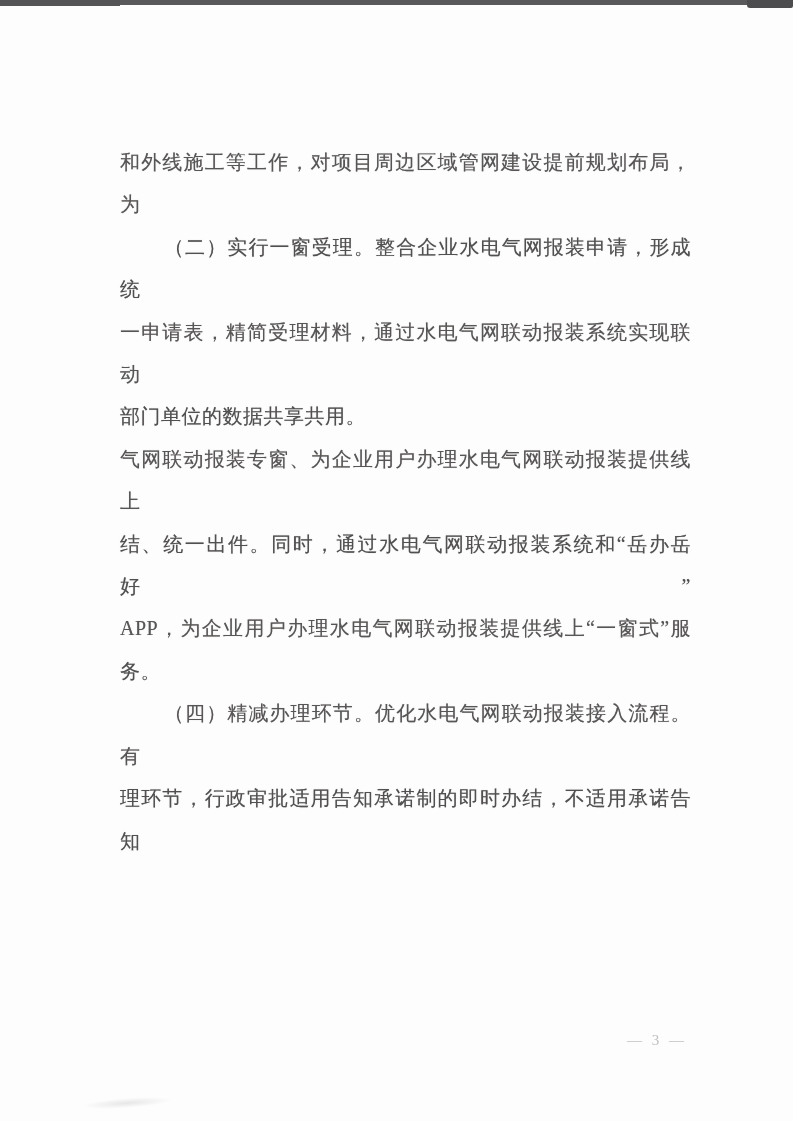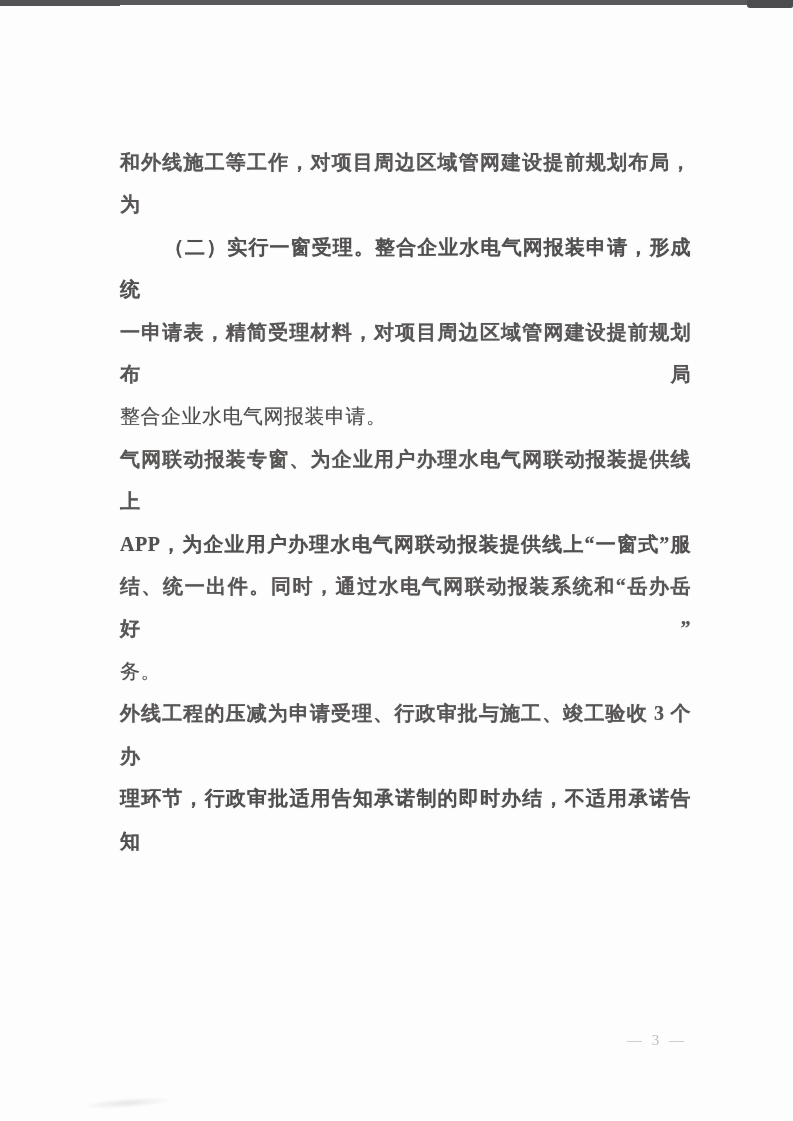--- a/index.html
+++ b/index.html
@@ -52,21 +52,20 @@
     letter-spacing: 0.5px;
   }
   .line {
     width: 571px;
     white-space: nowrap;
   }
   .line.fill {
     white-space: normal;
     text-align: justify;
     text-align-last: justify;
-    font-weight: bold;
   }
   .line.p-start {
     text-indent: 44px;
   }
   
   .doc-body .line:nth-child(odd) { color: #585555; }
   .doc-body .line:nth-child(even) { color: #514f4f; }
   
   .page-number {
     position: absolute;
@@ -93,28 +92,28 @@
 </head>
 <body>
 
 <div class="scan-top-bar"></div>
 
 <div class="doc-body">
 
   <div class="line fill">和外线施工等工作，对项目周边区域管网建设提前规划布局，为</div>
 
   <div class="line fill p-start">（二）实行一窗受理。整合企业水电气网报装申请，形成统</div>
-  <div class="line fill">一申请表，精简受理材料，对项目周边区域管网建设提前规划布局</div>
-  <div class="line">整合企业水电气网报装申请。</div>
+  <div class="line fill">一申请表，精简受理材料，通过水电气网联动报装系统实现联动</div>
+  <div class="line">部门单位的数据共享共用。</div>
 
   <div class="line fill">气网联动报装专窗、为企业用户办理水电气网联动报装提供线上</div>
+  <div class="line fill">结、统一出件。同时，通过水电气网联动报装系统和“岳办岳好”</div>
   <div class="line fill">APP，为企业用户办理水电气网联动报装提供线上“一窗式”服</div>
-  <div class="line fill">结、统一出件。同时，通过水电气网联动报装系统和“岳办岳好”</div>
   <div class="line">务。</div>
 
-  <div class="line fill">外线工程的压减为申请受理、行政审批与施工、竣工验收 3 个办</div>
+  <div class="line fill p-start">（四）精减办理环节。优化水电气网联动报装接入流程。有</div>
   <div class="line fill">理环节，行政审批适用告知承诺制的即时办结，不适用承诺告知</div>
 
 </div>
 
 <div class="page-number">— 3 —</div>
 
 <div class="scan-smudge"></div>
 
 </body></html>

